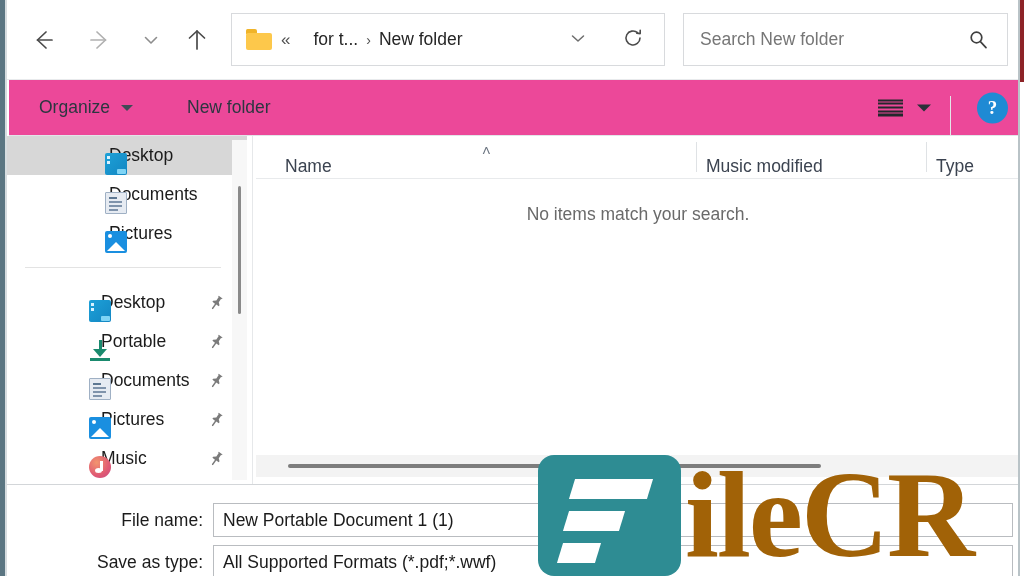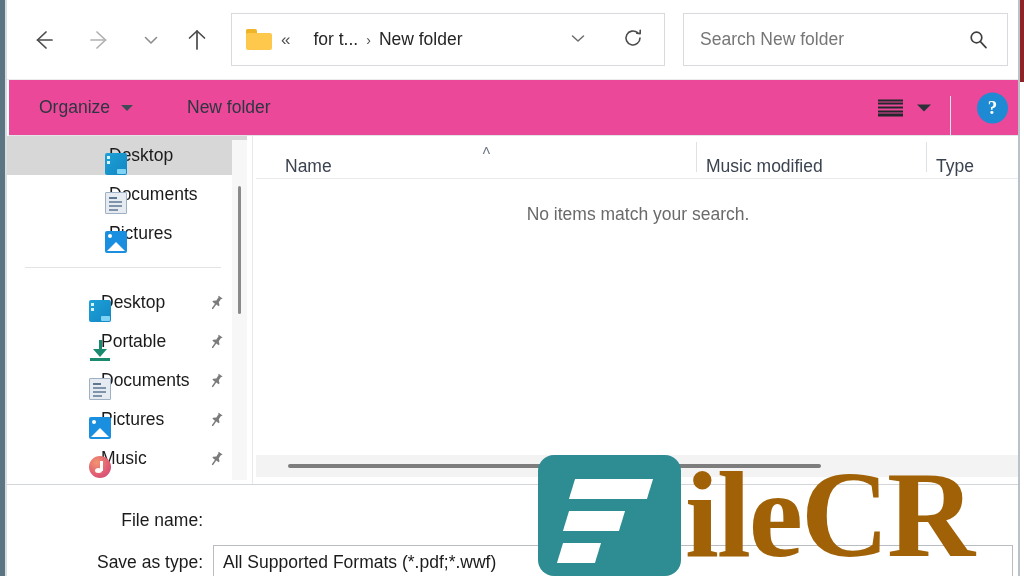--- a/index.html
+++ b/index.html
@@ -769,20 +769,21 @@
   </div>
 
   <div class="hscroll-track"></div>
   <div class="hscroll-thumb"></div>
 
   <div class="bottom-sep"></div>
   <div class="bottompane">
 
     <div class="field-row row-filename">
       <div class="field-label">File name:</div>
+      <div class="field-box">New Portable Document 1 (1)</div>
     </div>
 
     <div class="field-row row-filetype">
       <div class="field-label">Save as type:</div>
       <div class="field-box">All Supported Formats (*.pdf;*.wwf)</div>
     </div>
   </div>
 
   <div class="watermark">
     <div class="wm-mark">

